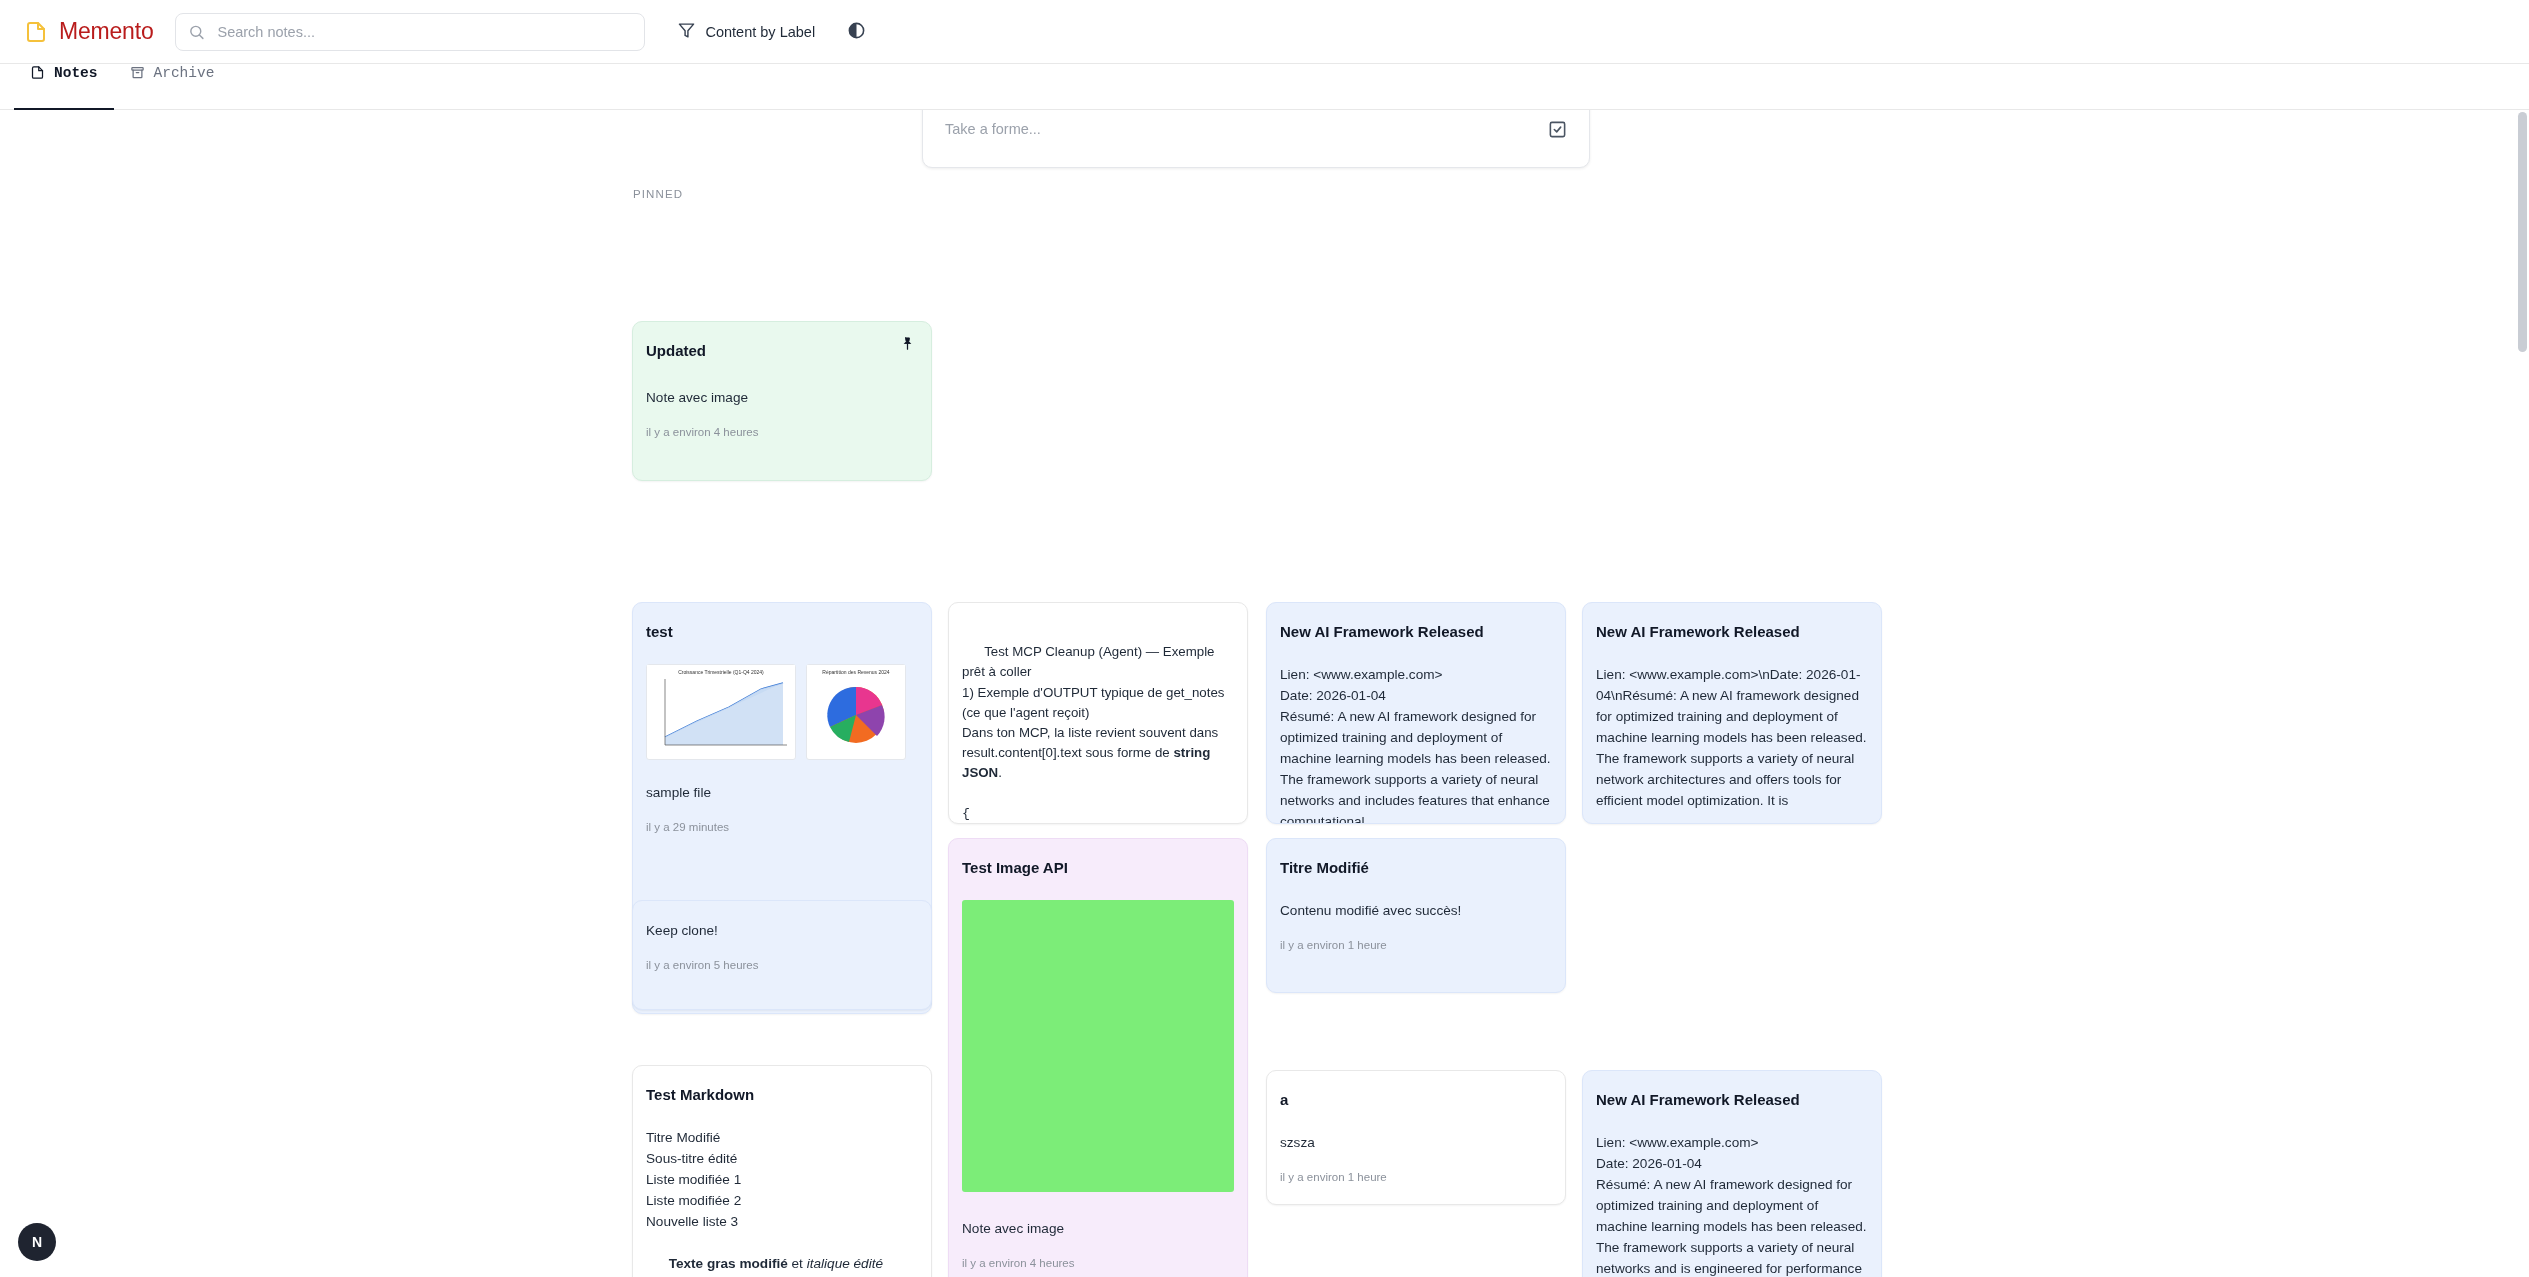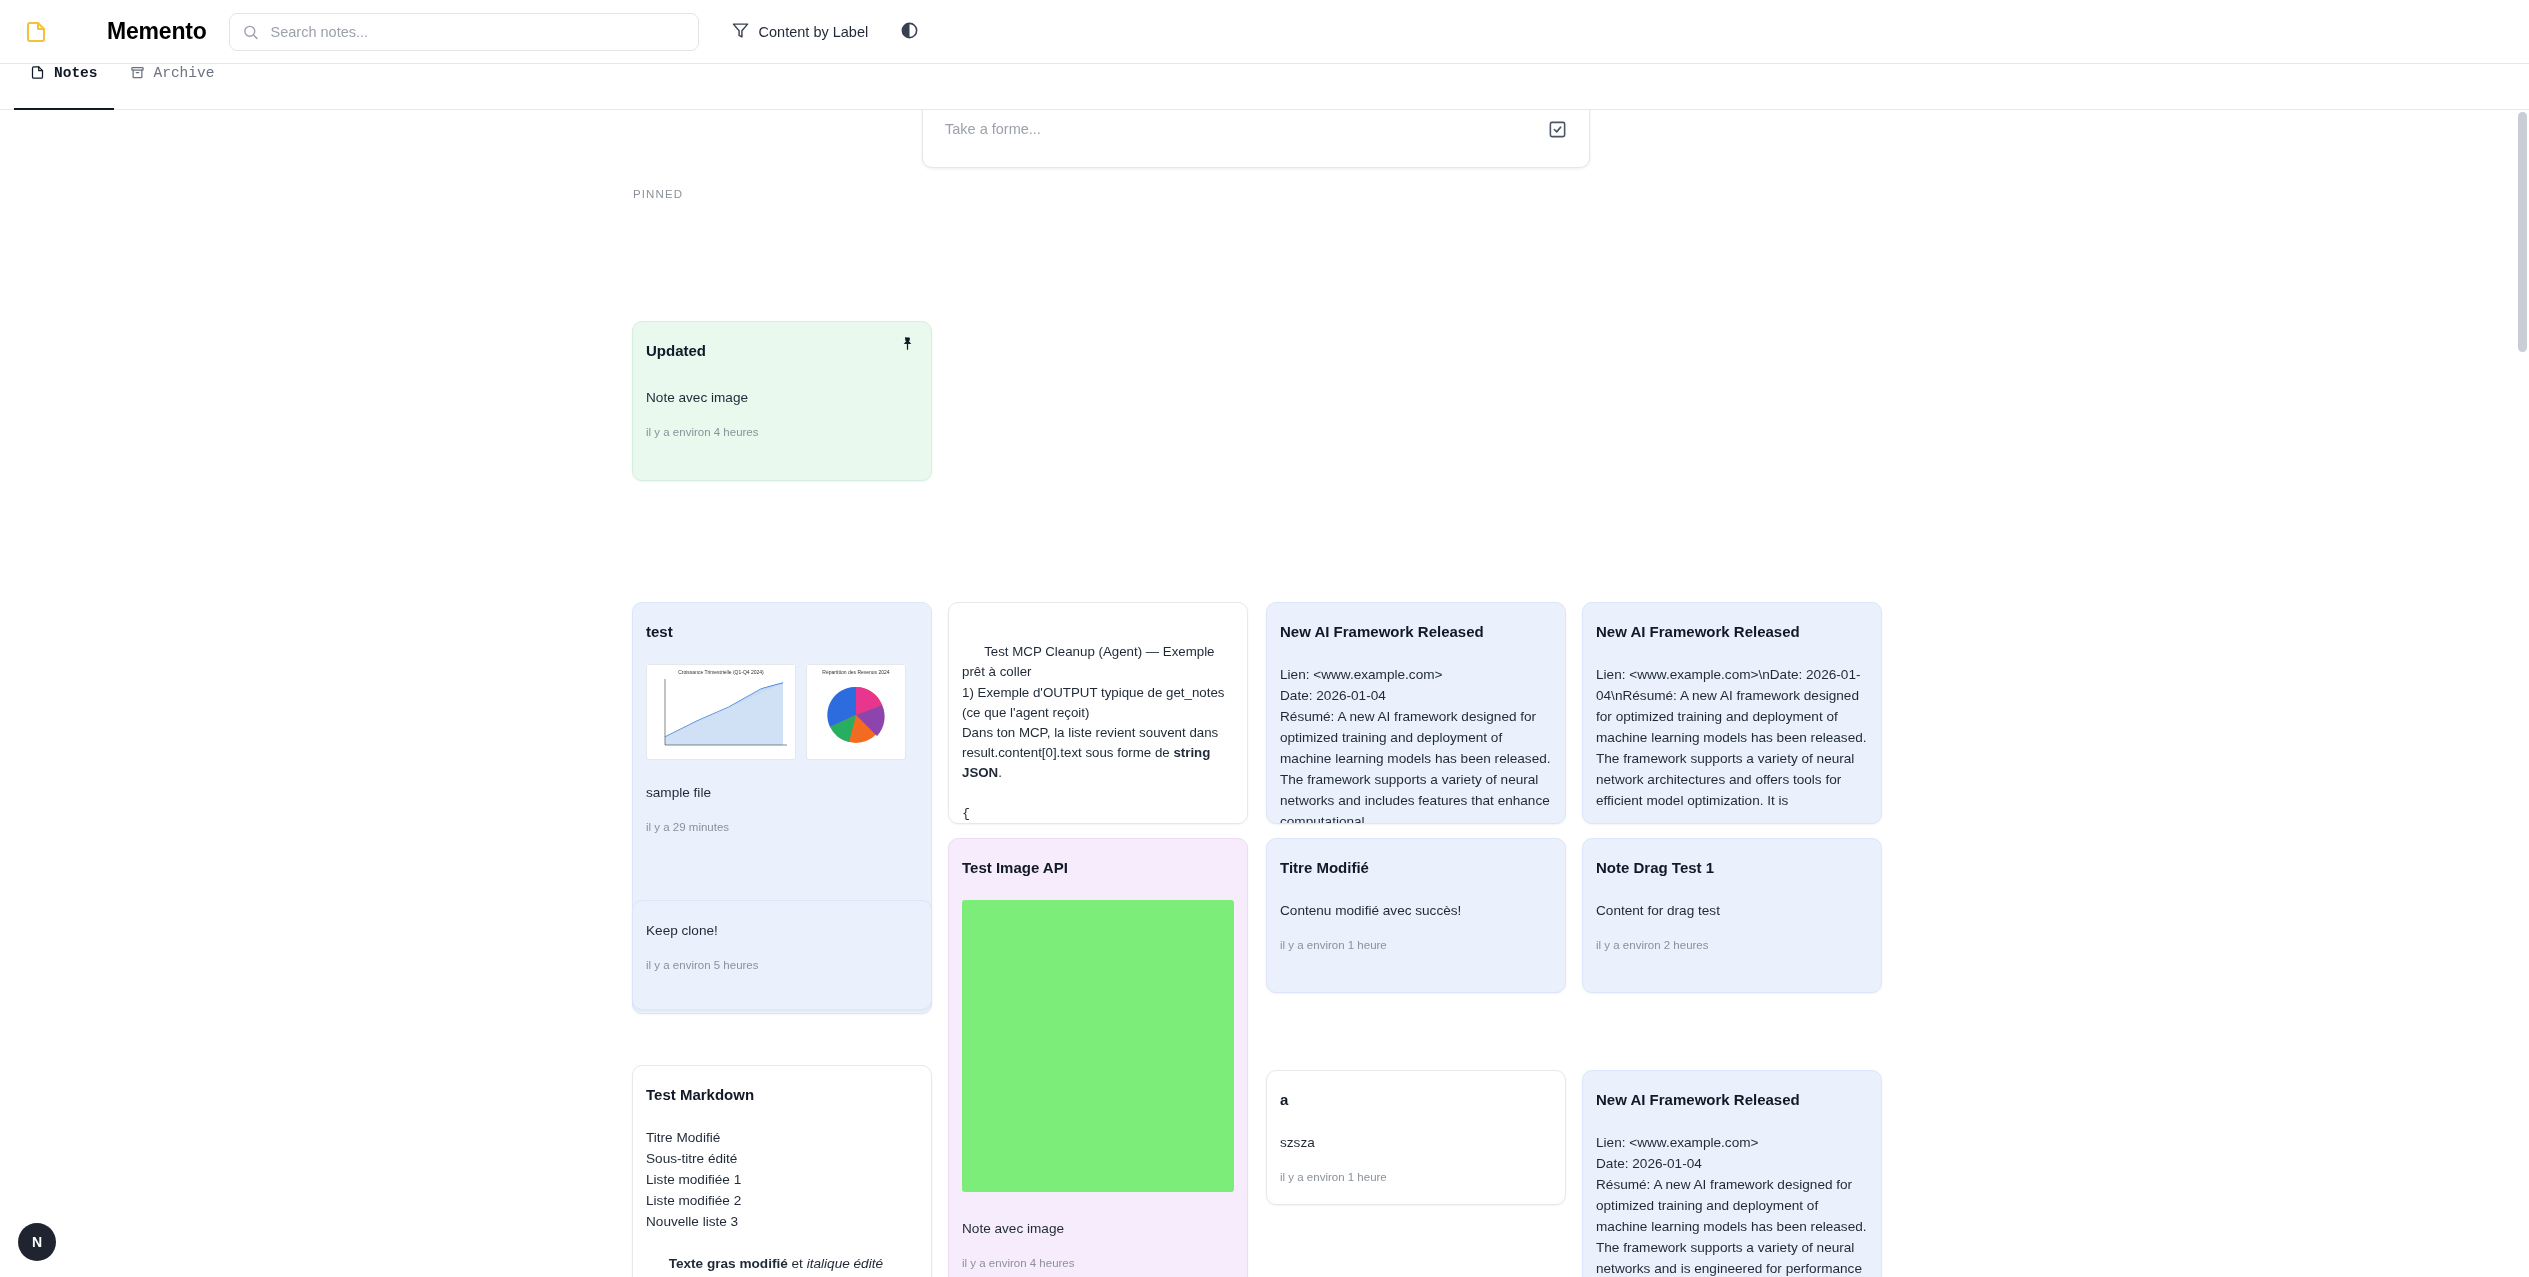--- a/index.html
+++ b/index.html
@@ -23,24 +23,23 @@
   .brand {
     display: flex;
     align-items: center;
     gap: 11px;
     margin-left: 4px;
     margin-right: 22px;
   }
   .brand-icon { width: 24px; height: 24px; display:block; }
   .brand-name {
     font-size: 23px;
-    font-weight: 700;
-    color: #000000;
+    font-weight: 400;
+    color: #b91c1c;
     letter-spacing: -0.2px;
-    margin-left: 48px;
   }
   .search-wrap {
     position: relative;
     width: 470px;
     height: 38px;
   }
   .search-input {
     width: 100%;
     height: 38px;
     border: 1px solid #e2e4e8;
@@ -497,25 +496,20 @@
     <div class="note-title">a</div>
     <div class="note-body">szsza</div>
     <div class="note-time">il y a environ 1 heure</div>
   </div>
 
   <div class="note" id="note-ai2">
     <div class="note-title">New AI Framework Released</div>
     <div class="note-body">Lien: &lt;www.example.com&gt;\nDate: 2026-01-04\nRésumé: A new AI framework designed for optimized training and deployment of machine learning models has been released. The framework supports a variety of neural network architectures and offers tools for efficient model optimization. It is</div>
   </div>
 
-  <div class="note" id="note-dragtest">
-    <div class="note-title">Note Drag Test 1</div>
-    <div class="note-body">Content for drag test</div>
-    <div class="note-time">il y a environ 2 heures</div>
-  </div>
 
   <div class="note" id="note-ai3">
     <div class="note-title">New AI Framework Released</div>
     <div class="note-body">Lien: &lt;www.example.com&gt;
 Date: 2026-01-04
 Résumé: A new AI framework designed for optimized training and deployment of machine learning models has been released. The framework supports a variety of neural networks and is engineered for performance and scalability. It includes features for simplifying model deployment and ...</div>
 
   </div>
 
   <div class="avatar">N</div>

